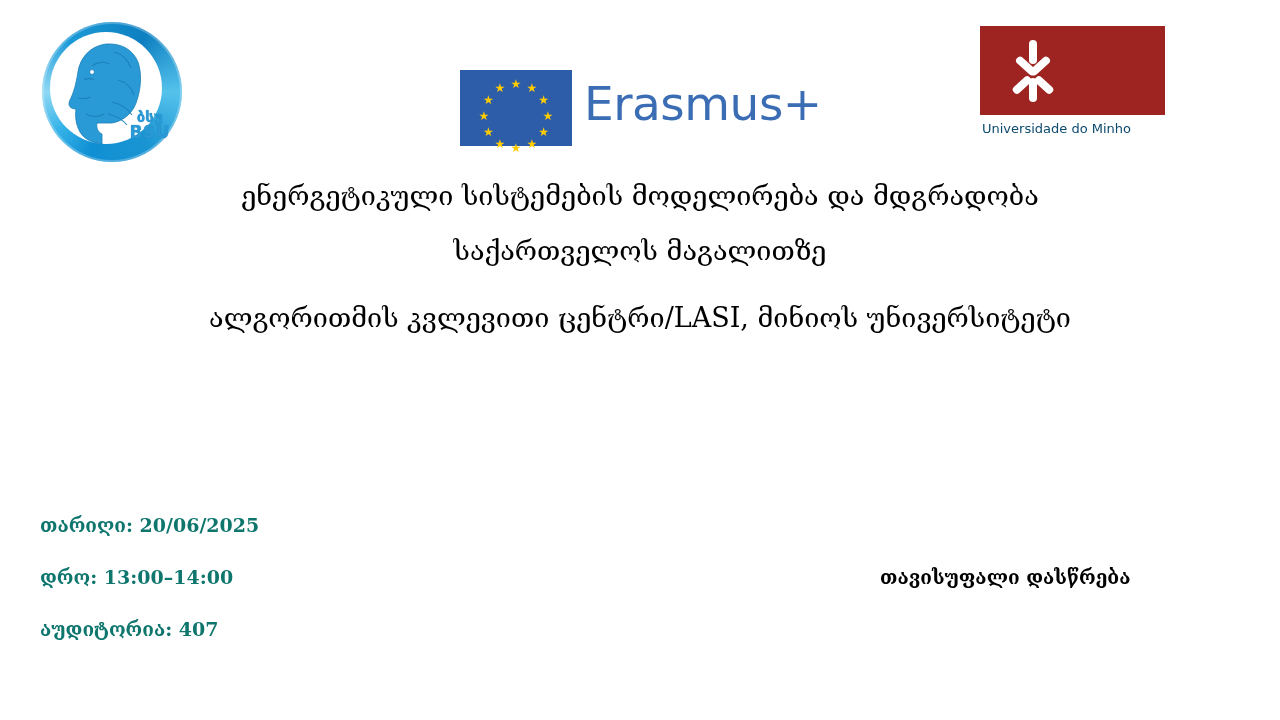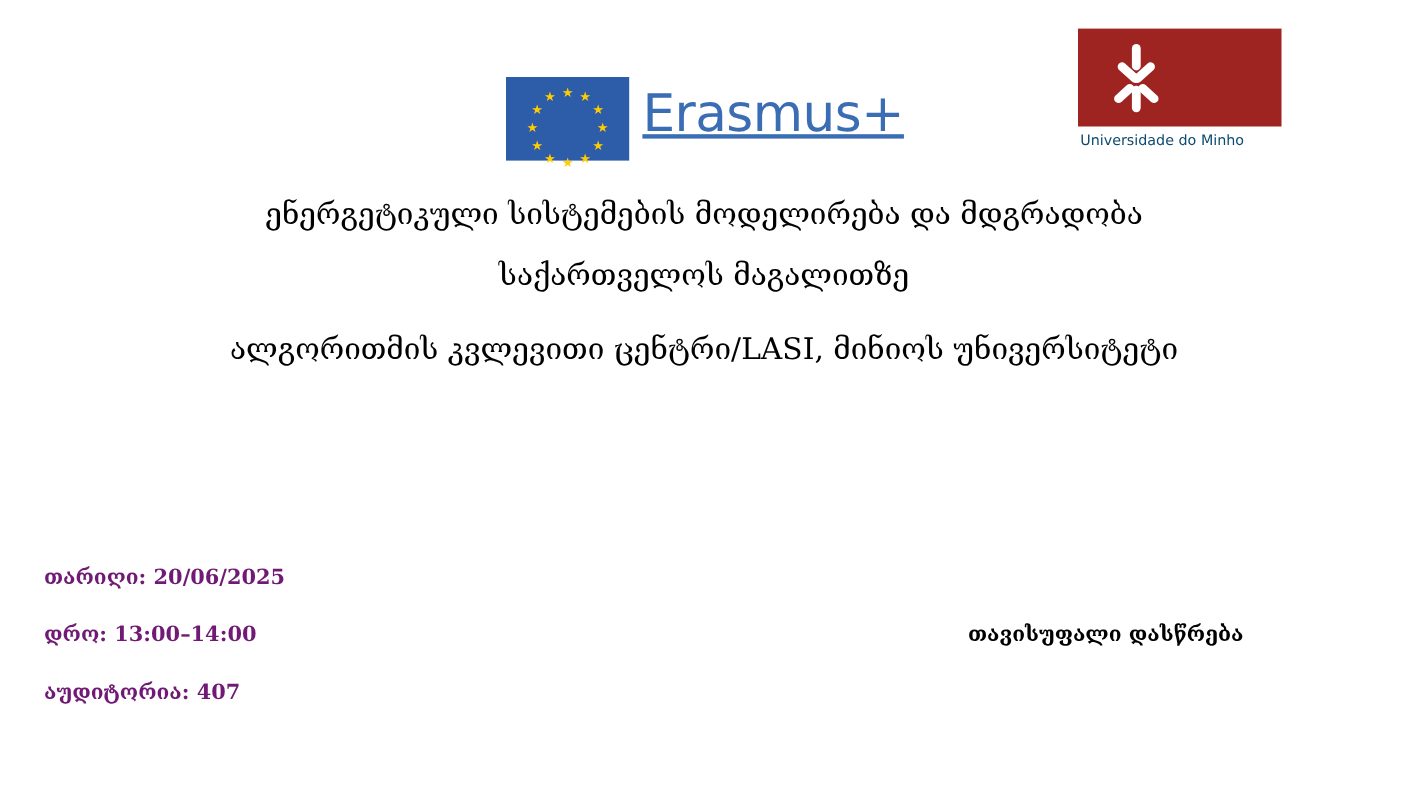--- a/index.html
+++ b/index.html
@@ -105,21 +105,20 @@
   .erasmus-word {
     position: absolute;
     left: 124px;
     top: 18px;
     font-family: "DejaVu Sans", "Liberation Sans", sans-serif;
     font-size: 47px;
     line-height: 1;
     color: #3b6db4;
     letter-spacing: -0.5px;
     white-space: nowrap;
-    text-decoration: underline;
   }
 
   
   .minho-logo {
     position: absolute;
     left: 980px;
     top: 26px;
     width: 190px;
     height: 125px;
   }
@@ -183,40 +182,67 @@
   }
   .detail-row {
     position: relative;
     height: 52px;
   }
   .detail-text {
     font-family: "DejaVu Serif", "Liberation Serif", serif;
     font-weight: bold;
     font-size: 19px;
     line-height: 1;
-    color: #701a75;
+    color: #0f766e;
     white-space: nowrap;
   }
   .detail-note {
     position: absolute;
     left: 840px;
     top: 0;
     font-family: "DejaVu Serif", "Liberation Serif", serif;
     font-weight: bold;
     font-size: 19px;
     line-height: 1;
     color: #000000;
     white-space: nowrap;
   }
 </style>
 </head>
 <body>
 
 <div class="logo-band">
 
+  <div class="bsu-logo">
+    <div class="bsu-ring"></div>
+    <div class="bsu-ring-inner"></div>
+    <svg class="bsu-face" viewBox="0 0 140 140">
+      <g fill="#2a9ad6" stroke="#1a7fb8" stroke-width="0.8">
+        <path d="M64 22 C48 24 38 36 36 50 C34 62 32 70 28 78 C25 84 29 87 34 87
+                 C33 95 34 103 38 110 C42 117 50 121 60 122 L60 112
+                 C56 110 54 106 55 101 L70 101 C82 99 92 90 95 78
+                 C99 66 100 52 96 40 C91 28 80 21 64 22 Z"></path>
+      </g>
+      <g fill="none" stroke="#1a7fb8" stroke-width="1.1" opacity="0.9">
+        <path d="M50 44 C55 40 62 39 67 42"></path>
+        <path d="M42 58 C45 56 49 56 52 58"></path>
+        <path d="M36 76 C40 77 45 77 48 75"></path>
+        <path d="M44 92 C50 95 57 95 62 92"></path>
+        <path d="M72 30 C80 32 86 38 89 46"></path>
+        <path d="M76 58 C84 60 90 66 92 73"></path>
+        <path d="M70 80 C79 82 86 87 90 93"></path>
+        <path d="M66 92 C74 94 81 98 85 103"></path>
+      </g>
+      <circle cx="50" cy="50" r="2.4" fill="#ffffff" stroke="#1a7fb8" stroke-width="0.8"></circle>
+    </svg>
+    <div class="bsu-text">
+      <span class="ka">ბსუ</span>
+      <span class="en">BSU</span>
+    </div>
+  </div>
 
   <div class="erasmus-logo">
     <div class="eu-flag">
       <div class="eu-star" style="left:50.5px; top:9px;">★</div>
       <div class="eu-star" style="left:66.5px; top:13.3px;">★</div>
       <div class="eu-star" style="left:78.2px; top:25px;">★</div>
       <div class="eu-star" style="left:82.5px; top:41px;">★</div>
       <div class="eu-star" style="left:78.2px; top:57px;">★</div>
       <div class="eu-star" style="left:66.5px; top:68.7px;">★</div>
       <div class="eu-star" style="left:50.5px; top:73px;">★</div>

